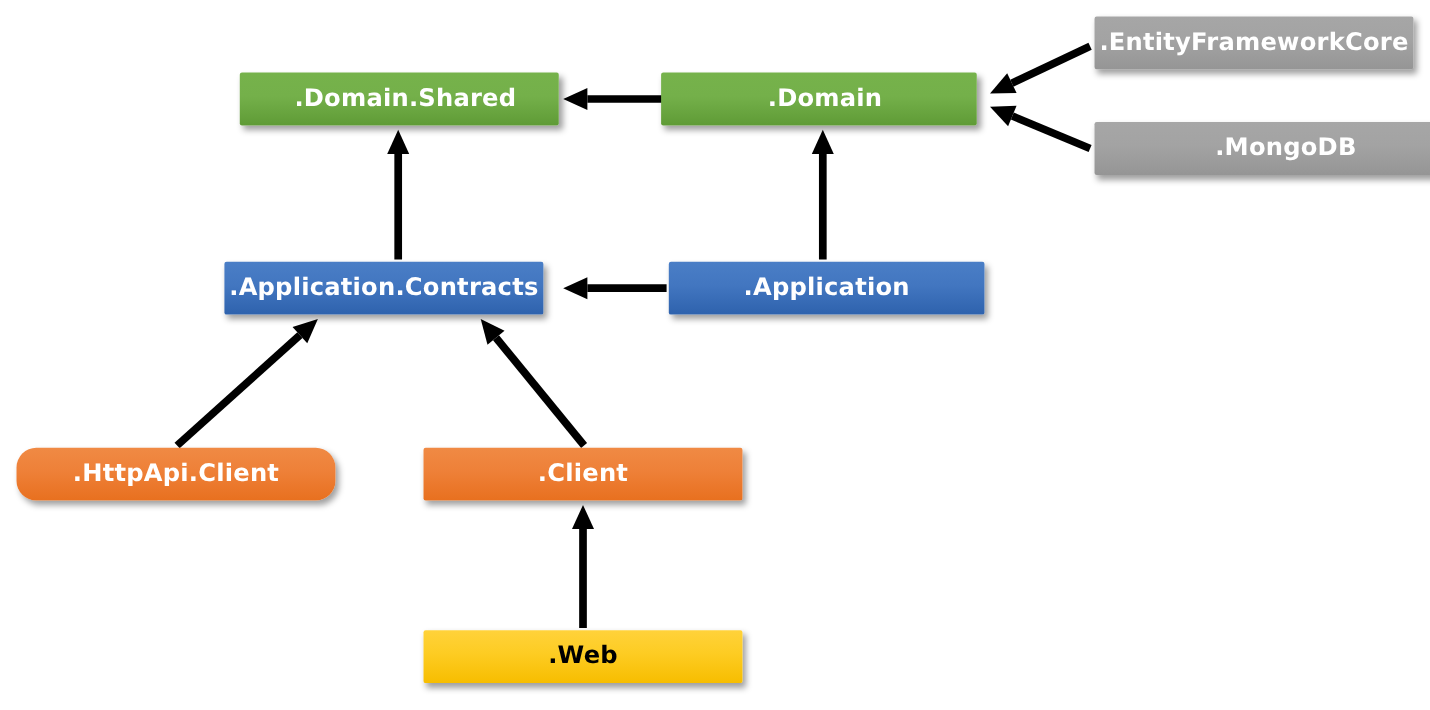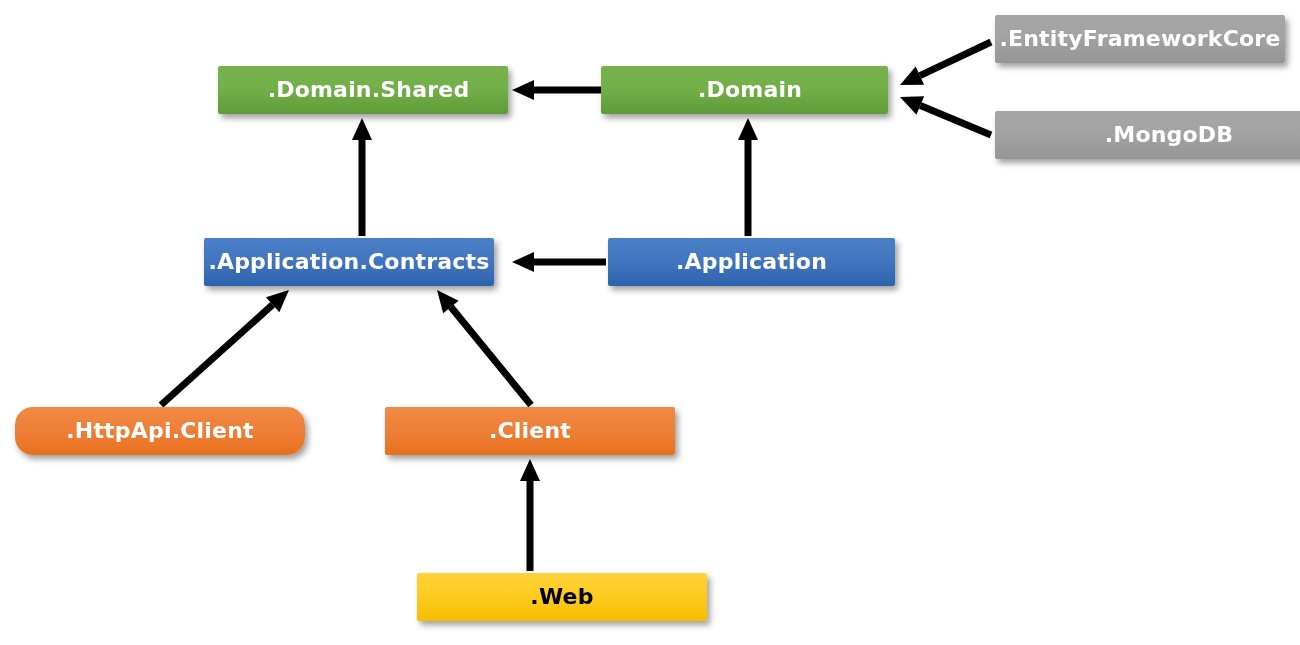--- a/index.html
+++ b/index.html
@@ -61,21 +61,20 @@
   }
   .node.blue .node-label { color: #ffffff; }
 
   .node.orange {
     background: linear-gradient(to bottom, #f08a44 0%, #ee8038 45%, #e8701f 100%);
   }
   .node.orange .node-label { color: #ffffff; }
 
   .node.yellow {
     background: linear-gradient(to bottom, #ffd23a 0%, #fdcc22 45%, #f7bd00 100%);
-    margin-left: 32px;
   }
   .node.yellow .node-label { color: #000000; }
 </style>
 </head>
 <body>
 
 <div id="diagram-canvas">
 
   <svg id="arrow-layer" viewBox="0 0 1300 645" xmlns="http://www.w3.org/2000/svg">
       <g>

